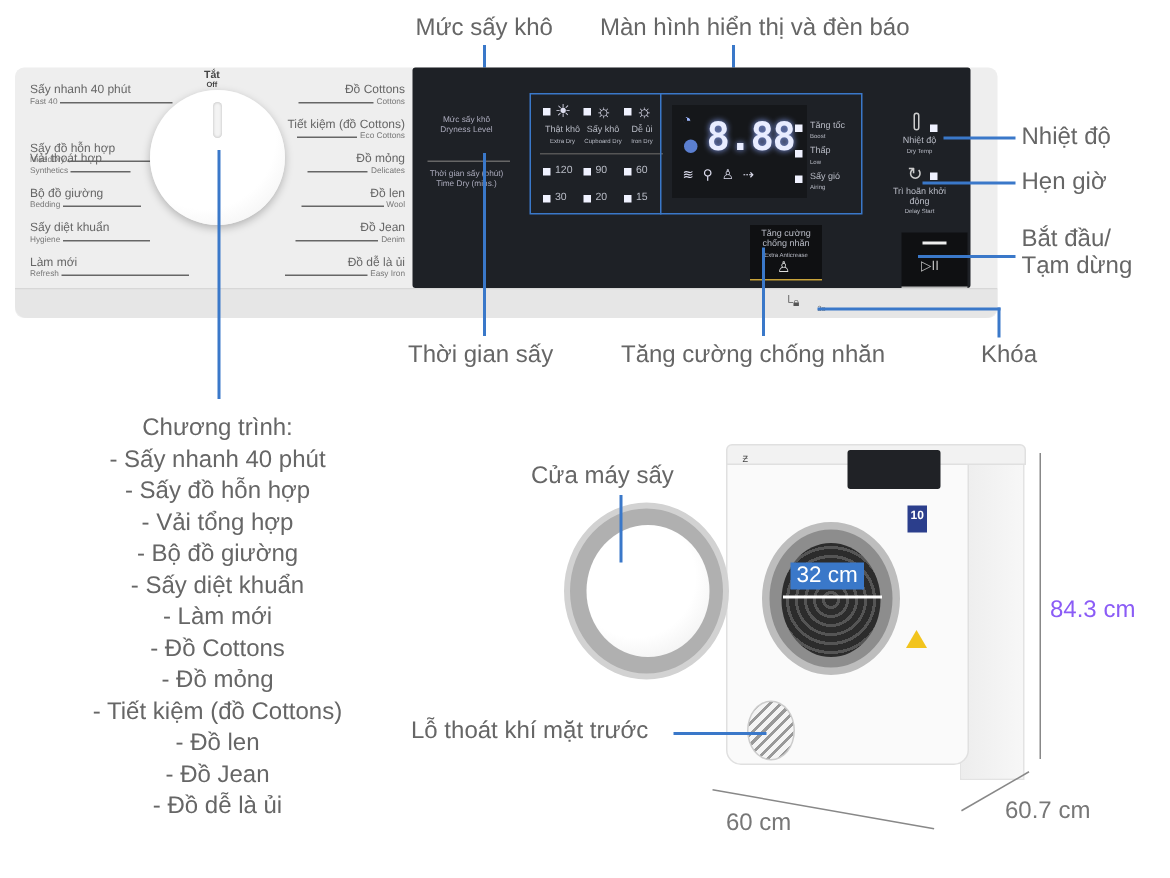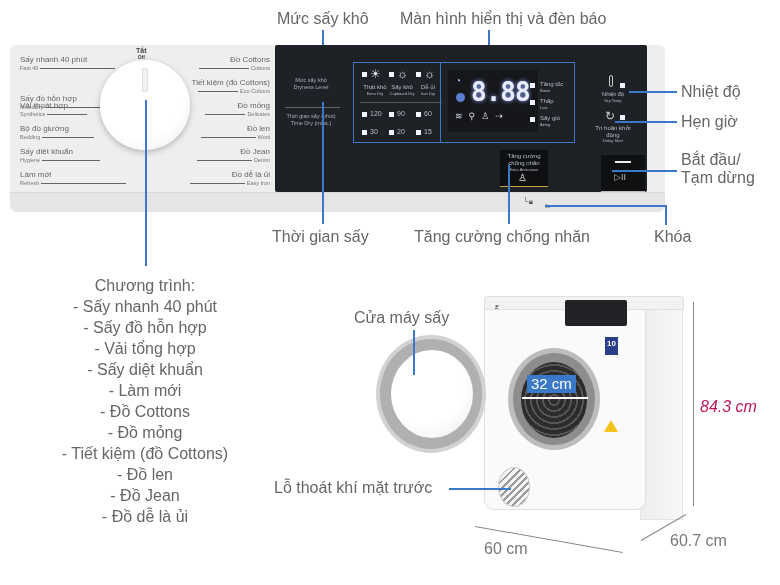--- a/index.html
+++ b/index.html
@@ -268,20 +268,21 @@
 <div class="line" style="left:665px;top:205px;width:2px;height:20px;"></div>
 <div class="callout" style="left:654px;top:228px;">Khóa</div>
 
 <div class="line" style="left:145px;top:100px;width:2px;height:166px;"></div>
 
 <div class="proglist">
   <div>Chương trình:</div>
   <div>- Sấy nhanh 40 phút</div>
   <div>- Sấy đồ hỗn hợp</div>
   <div>- Vải tổng hợp</div>
+  <div>- Bộ đồ giường</div>
   <div>- Sấy diệt khuẩn</div>
   <div>- Làm mới</div>
   <div>- Đồ Cottons</div>
   <div>- Đồ mỏng</div>
   <div>- Tiết kiệm (đồ Cottons)</div>
   <div>- Đồ len</div>
   <div>- Đồ Jean</div>
   <div>- Đồ dễ là ủi</div>
 </div>
 
@@ -299,17 +300,17 @@
 <div class="vent"></div>
 <div class="badge-10">10</div>
 <div class="warn"></div>
 
 <div class="callout" style="left:354px;top:309px;">Cửa máy sấy</div>
 <div class="line" style="left:413px;top:330px;width:2px;height:45px;"></div>
 <div class="callout" style="left:274px;top:479px;">Lỗ thoát khí mặt trước</div>
 <div class="line" style="left:449px;top:488px;width:62px;height:2px;"></div>
 
 <div class="arrow-v" style="left:693px;top:302px;height:204px;"></div>
-<div class="callout" style="left:700px;top:398px;color:#be185d;font-style:italic;">84.3 cm</div>
+<div class="callout" style="left:700px;top:398px;color:#8b5cf6;">84.3 cm</div>
 <div class="arrow-line" style="left:475px;top:526px;width:150px;transform:rotate(10deg);"></div>
 <div class="callout" style="left:484px;top:540px;color:#777;">60 cm</div>
 <div class="arrow-line" style="left:641px;top:540px;width:52px;transform:rotate(-30deg);"></div>
 <div class="callout" style="left:670px;top:532px;color:#777;">60.7 cm</div>
 
 </body></html>

